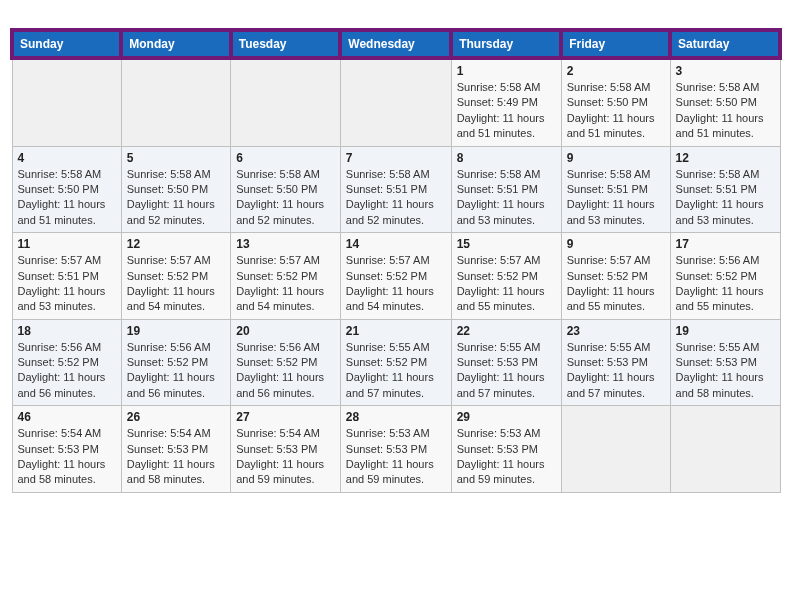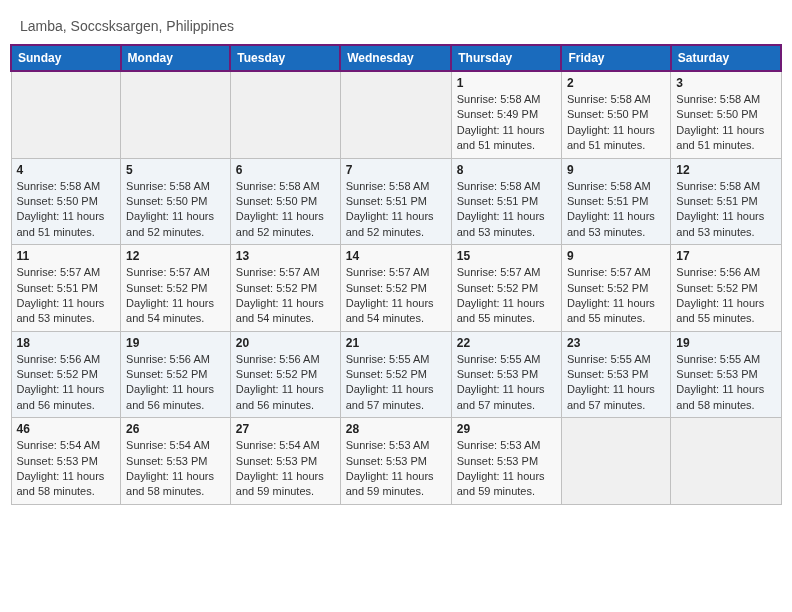--- a/index.html
+++ b/index.html
@@ -40,21 +40,21 @@
       margin-top: 4px;
       font-size: 11px;
     }
     .calendar thead tr th {
       background: #1a6bbd;
       color: #fff;
       text-align: left;
       padding: 5px 6px;
       font-size: 12px;
       font-weight: bold;
-      border: 2px solid #701a75;
+      border: 4px solid #701a75;
     }
     .calendar tbody tr td {
       border: 1px solid #c0c0c0;
       vertical-align: top;
       padding: 4px 5px;
       width: 113px;
       min-height: 70px;
       background: #fff;
     }
     .calendar tbody tr:nth-child(even) td {
@@ -77,21 +77,20 @@
     }
     .empty-cell {
       background: #f0f0f0 !important;
     }
   </style>
 </head>
 <body>
 
 <div class="header">
   <div class="title-section">
-    <div class="calendar-subtitle">Lamba, Soccsksargen, Philippines</div>
   </div>
 </div>
 
 <table class="calendar">
   <thead>
     <tr>
       <th>Sunday</th>
       <th>Monday</th>
       <th>Tuesday</th>
       <th>Wednesday</th>

